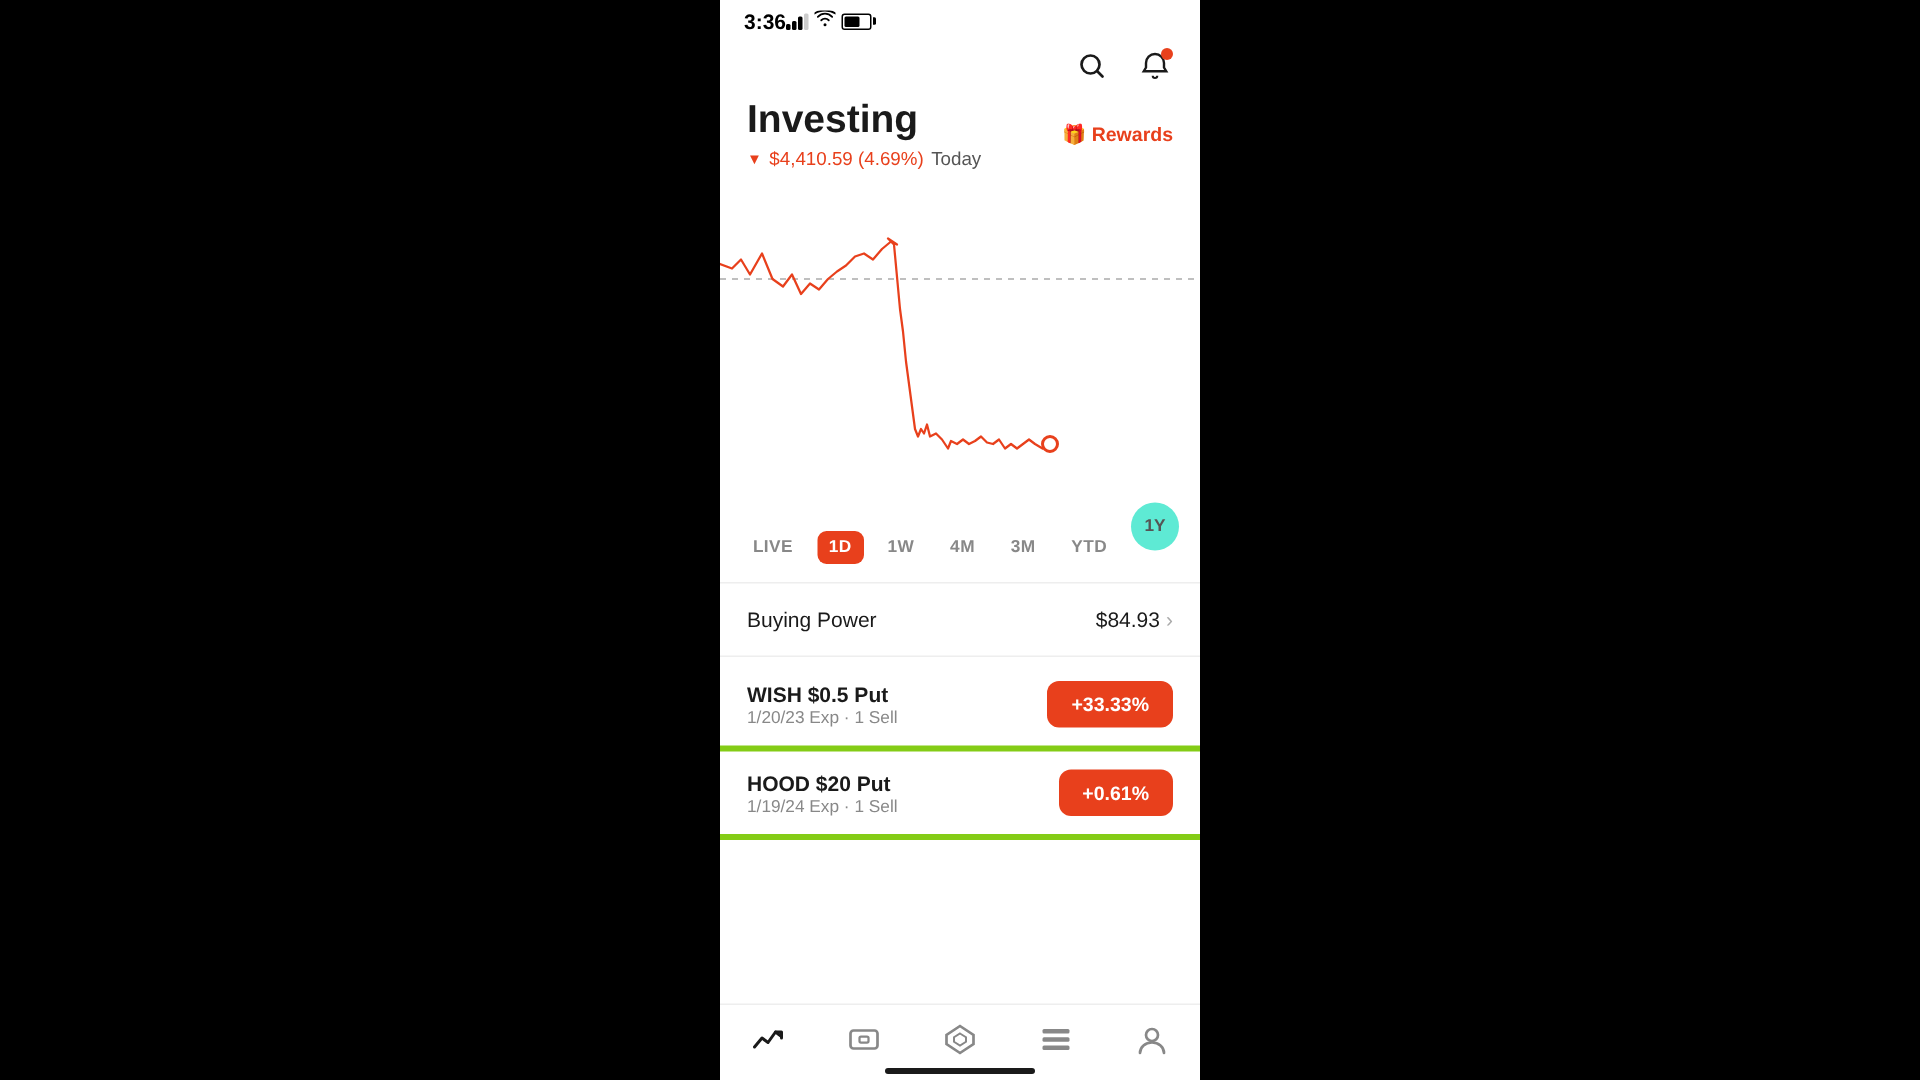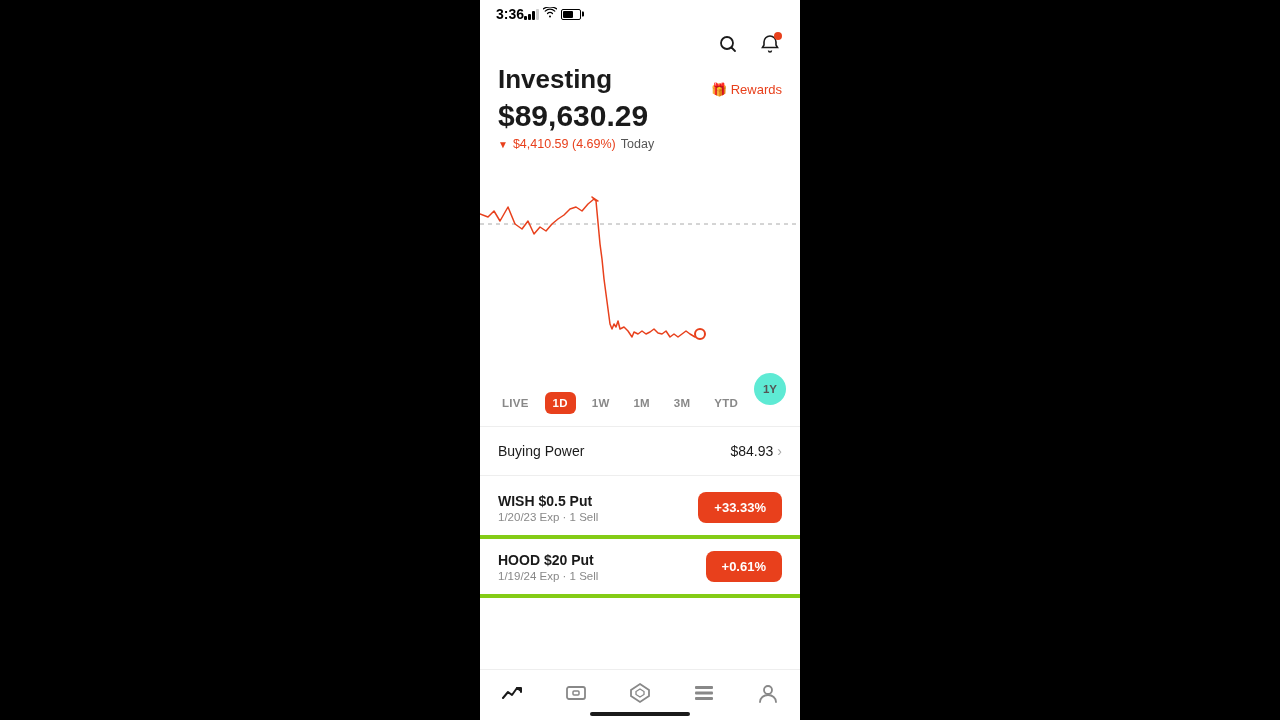--- a/index.html
+++ b/index.html
@@ -58,21 +58,21 @@
     .notif-dot {
       position: absolute; top: 2px; right: 2px;
       width: 8px; height: 8px;
       background: #e8401c;
       border-radius: 50%;
     }
     .main-content { padding: 6px 18px 0; }
     .page-title { font-size: 26px; font-weight: 700; color: #1a1a1a; }
     .rewards-link {
       position: absolute; right: 18px; top: 82px;
-      color: #e8401c; font-size: 13px; font-weight: 400;
+      color: #e8401c; font-size: 13px; font-weight: 700;
       display: flex; align-items: center; gap: 4px;
     }
     .portfolio-value { font-size: 30px; font-weight: 700; color: #1a1a1a; margin-top: 4px; }
     .portfolio-change {
       display: flex; align-items: center; gap: 5px;
       margin-top: 4px; font-size: 12.5px;
     }
     .change-negative { color: #e8401c; font-weight: 500; }
     .change-label { color: #555; }
     .chart-area {
@@ -212,21 +212,20 @@
         <path d="M10 2a6 6 0 0 0-6 6v3l-1.5 2.5h15L16 11V8a6 6 0 0 0-6-6z" stroke="#1a1a1a" stroke-width="1.6" fill="none"></path>
         <path d="M8.5 16.5a1.5 1.5 0 0 0 3 0" stroke="#1a1a1a" stroke-width="1.4" fill="none"></path>
       </svg>
       <div class="notif-dot"></div>
     </div>
   </div>
 
   <div class="main-content">
     <span class="page-title">Investing</span>
     <div class="rewards-link">🎁 Rewards</div>
-    <div class="portfolio-value">$89,630.29</div>
     <div class="portfolio-change">
       <span style="color:#e8401c; font-size:10px;">▼</span>
       <span class="change-negative">
         <span>$4,410.59</span> <span>(4.69%)</span>
       </span>
       <span class="change-label">Today</span>
     </div>
   </div>
 
   <div class="chart-area">
@@ -292,21 +291,21 @@
         "></polyline>
 
       <circle cx="220" cy="165" r="5" fill="#fff" stroke="#e8401c" stroke-width="2"></circle>
     </svg>
   </div>
 
   <div class="time-tabs">
     <span class="time-tab">LIVE</span>
     <span class="time-tab active">1D</span>
     <span class="time-tab">1W</span>
-    <span class="time-tab">1M</span>
+    <span class="time-tab">4M</span>
     <span class="time-tab">3M</span>
     <span class="time-tab">YTD</span>
     <span class="time-tab-selected">1Y</span>
   </div>
 
   <div class="divider"></div>
 
   <div class="buying-power-row">
     <span class="buying-power-label">Buying Power</span>
     <div class="buying-power-value-row">

